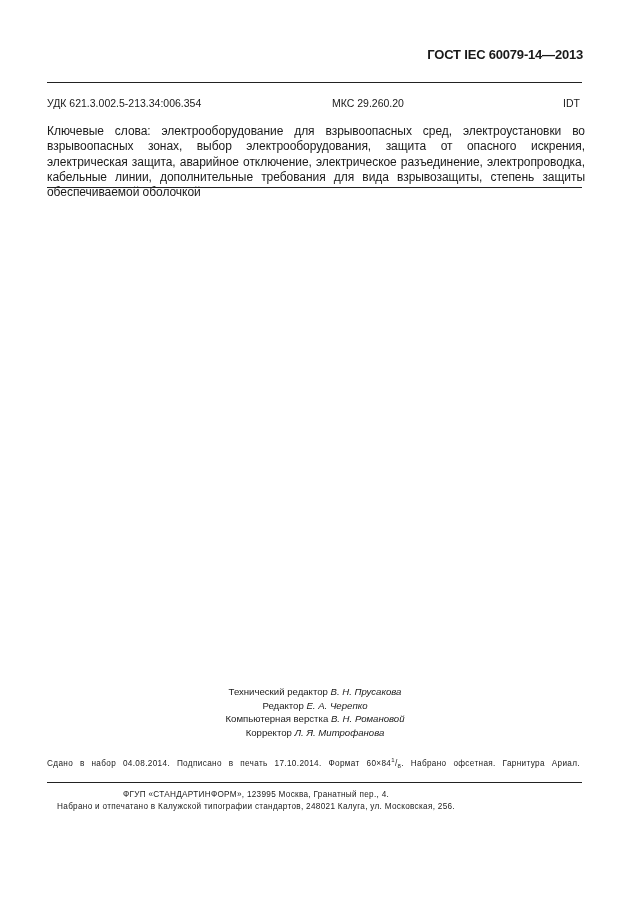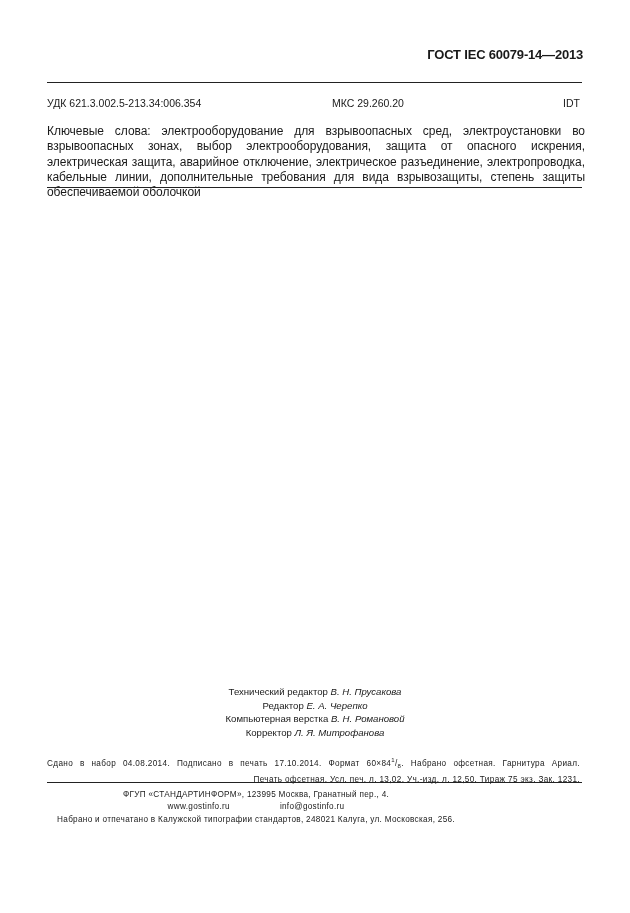--- a/index.html
+++ b/index.html
@@ -53,24 +53,20 @@
   <div>
     <span>Компьютерная верстка</span> <i>В. Н. Романовой</i>
   </div>
   <div>
     <span>Корректор</span> <i>Л. Я. Митрофанова</i>
   </div>
 </div>
 
 <div class="print-info">
   <div class="l1"><span>Сдано в набор 04.08.2014. Подписано в печать 17.10.2014. Формат 60×84</span><sup>1</sup>/<sub>8</sub><span>. Набрано офсетная. Гарнитура Ариал.</span></div>
-  <div class="l2">Печать офсетная. Усл. печ. л. 13,02. Уч.-изд. л. 12,50. Тираж 75 экз. Зак. 1231.</div>
 </div>
 
 <div class="rule" style="top:782px;"></div>
 
 <div class="publisher">
   <div>ФГУП «СТАНДАРТИНФОРМ», 123995 Москва, Гранатный пер., 4.</div>
-  <div class="web">
-    <span>www.gostinfo.ru</span><span class="gap"></span><span>info@gostinfo.ru</span>
-  </div>
   <div>Набрано и отпечатано в Калужской типографии стандартов, 248021 Калуга, ул. Московская, 256.</div>
 </div>
 
 </body></html>

